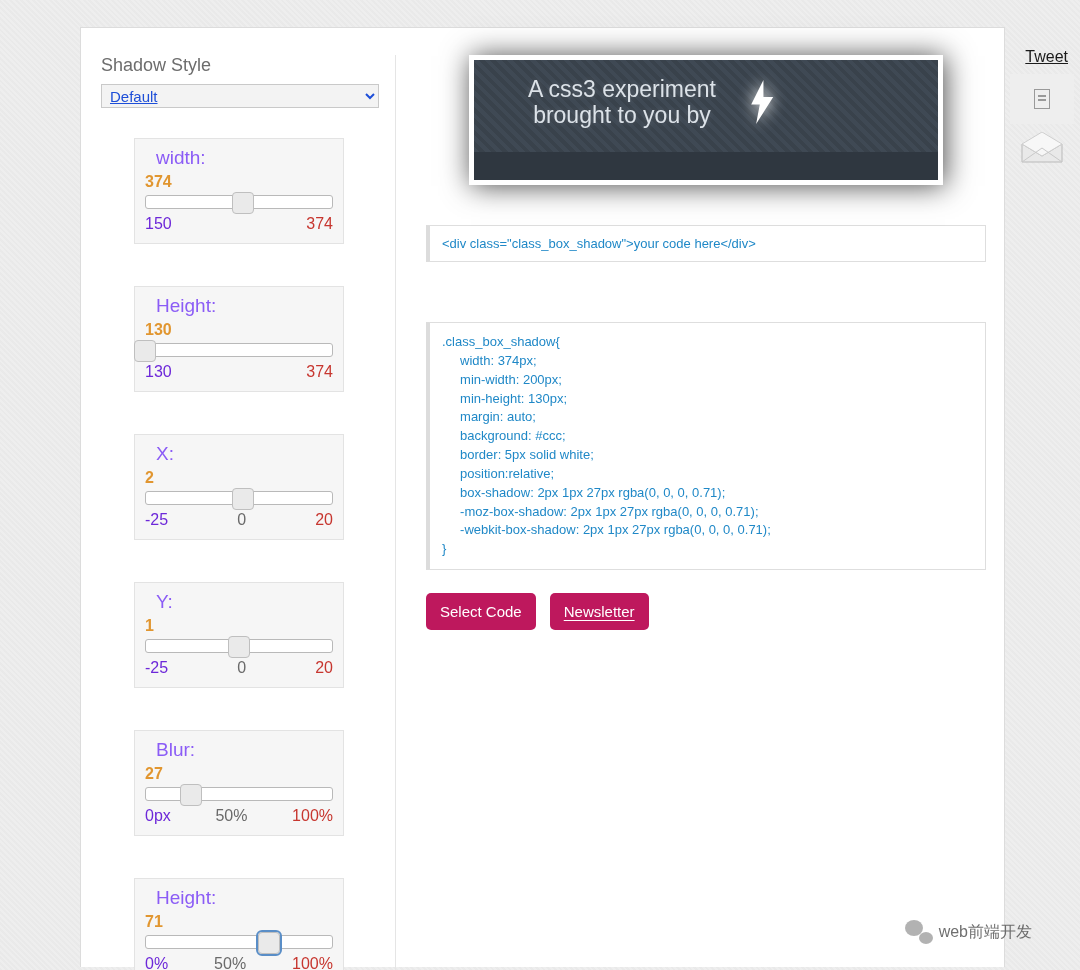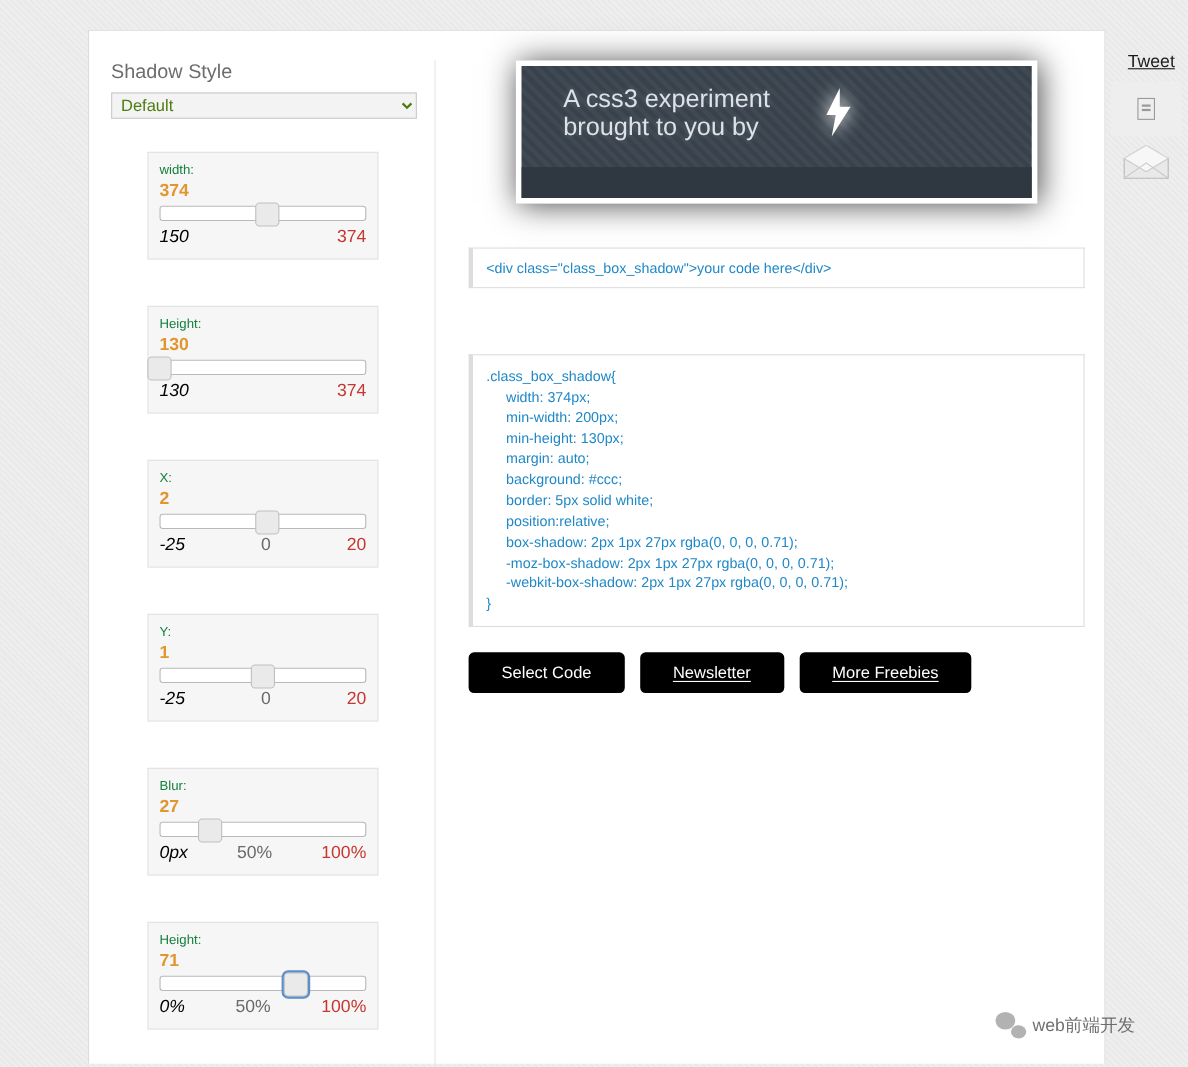--- a/index.html
+++ b/index.html
@@ -36,39 +36,41 @@
     color: #6d6d6d;
     font-size: 18px;
     margin-bottom: 8px;
   }
   .style-select {
     width: 278px;
     height: 24px;
     font-size: 15px;
     background: #f3f3f3;
     border: 1px solid #c9c9c9;
-    color: #4d7c0f;
+    color: #1d4ed8;
     padding-left: 4px;
+    text-decoration: underline;
   }
   .sliders {
     margin-top: 30px;
     margin-left: 33px;
     width: 210px;
   }
   .slider-card {
     background: #f6f6f6;
     border: 1px solid #e3e3e3;
     padding: 8px 10px 10px 10px;
     margin-bottom: 42px;
     position: relative;
   }
   .slider-card .label {
-    color: #15803d;
-    font-size: 12px;
+    color: #8b5cf6;
+    font-size: 19px;
     margin-bottom: 4px;
+    margin-left: 11px;
   }
   .slider-card .value {
     color: #e19630;
     font-weight: bold;
     font-size: 16px;
   }
   .slider-track {
     margin-top: 4px;
     height: 14px;
     background: #ffffff;
@@ -87,21 +89,21 @@
   }
   .slider-thumb.focus {
     outline: 2px solid #5a8ec7;
   }
   .range-labels {
     display: flex;
     justify-content: space-between;
     margin-top: 6px;
     font-size: 16px;
   }
-  .range-labels .min { color: #000000; font-style: italic; }
+  .range-labels .min { color: #6d28d9; }
   .range-labels .mid { color: #6a6a6a; }
   .range-labels .max { color: #c7362f; }
 
   
   .right {
     position: absolute;
     left: 345px;
     top: 27px;
     width: 560px;
   }
@@ -136,21 +138,21 @@
     bottom: 0; left:0; right:0;
     height: 28px;
     background: #2f3740;
   }
   .ad-text1 {
     color: #dce2e8;
     font-family: "Segoe UI Light","Segoe UI",sans-serif;
     font-weight: 300;
     font-size: 23px;
     line-height: 1.15;
-    text-align: left;
+    text-align: center;
     position: absolute;
     left: 38px;
     top: 16px;
     width: 220px;
     text-shadow: 0 0 6px rgba(255,255,255,.15);
   }
   .ad-text2 {
     color: #dce2e8;
     font-family: "Segoe UI Light","Segoe UI",sans-serif;
     font-weight: 300;
@@ -179,25 +181,25 @@
     padding: 10px 12px;
     color: #1f88c7;
     font-family: "Segoe UI", Verdana, sans-serif;
     font-size: 13px;
     white-space: pre;
     margin-bottom: 60px;
   }
   .css-box { margin-bottom: 23px; line-height: 1.45; }
   .button-row { display: flex; gap: 14px; margin-top: 6px; }
   .btn {
-    background: #000000;
+    background: #be185d;
     color: #ffffff;
     border: none;
     border-radius: 5px;
-    padding: 10px 30px;
+    padding: 10px 14px;
     font-size: 15px;
     text-decoration: underline;
     text-underline-offset: 3px;
     cursor: pointer;
   }
   .btn:first-child { text-decoration: none; }
 
   
   .tweet-link {
     position: absolute;
@@ -360,21 +362,20 @@
      border: 5px solid white;
      position:relative;
      box-shadow: 2px 1px 27px rgba(0, 0, 0, 0.71);
      -moz-box-shadow: 2px 1px 27px rgba(0, 0, 0, 0.71);
      -webkit-box-shadow: 2px 1px 27px rgba(0, 0, 0, 0.71);
 }</div>
 
     <div class="button-row">
       <button class="btn">Select Code</button>
       <button class="btn">Newsletter</button>
-      <button class="btn">More Freebies</button>
     </div>
 
   </div>
 </div>
 
 <a class="tweet-link">Tweet</a>
 <div class="share-box">
   <div class="share-icon"></div>
 </div>
 <div class="mail-icon-wrap">

